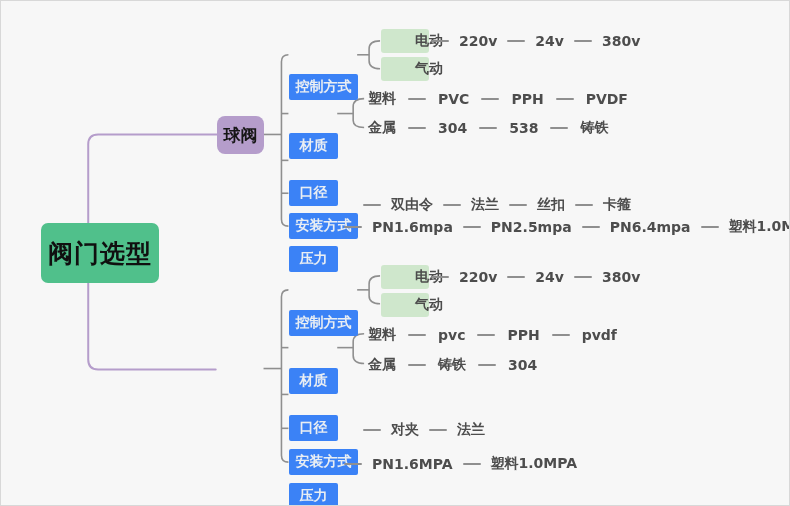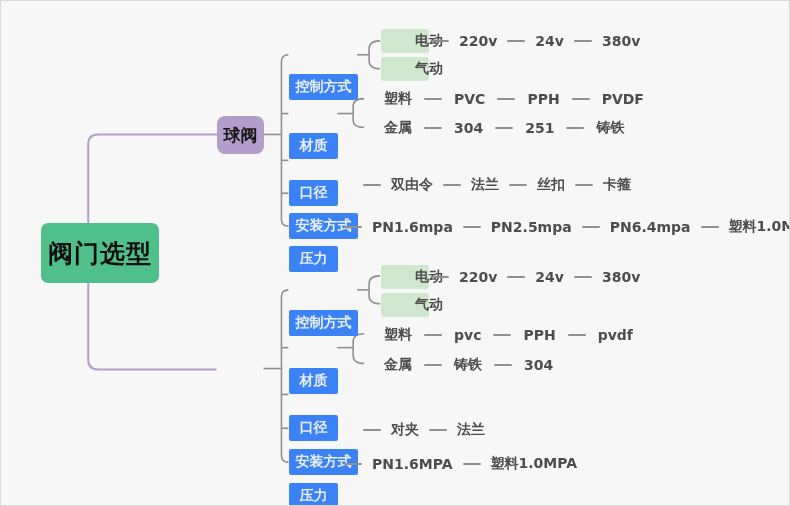--- a/index.html
+++ b/index.html
@@ -16,21 +16,21 @@
   }
   .root{background:#50c08b;color:#101010;border-radius:7px;font-size:25px;letter-spacing:1px;}
   .branch{background:#b59dcb;color:#161616;border-radius:8px;font-size:17px;}
   .child{background:#3b82f6;color:#e9eef3;border-radius:2px;font-size:14px;margin-top:32px;}
   .sub{background:#cfe7cc;color:#4c4c4c;border-radius:3px;font-size:14px;padding-left:48px;}
   .chain{
     position:absolute;display:flex;align-items:center;height:20px;
     transform:translateY(-50%);color:#4d4d4d;font-size:14px;font-weight:bold;
     white-space:nowrap;
   }
-  .g10{gap:10px;} .g12{gap:12px;margin-left:16px;}
+  .g10{gap:10px;} .g12{gap:12px;}
   .dash{width:18px;height:2px;background:#8f8f8f;border-radius:1px;flex:none;}
 </style>
 </head>
 <body>
 
 <div class="canvas">
 
   <svg class="lines" viewBox="0 0 790 506">
 
     <path d="M216,134 L97,134 Q87,134 87,144 L87,360 Q87,370 97,370 L215,370" fill="none" stroke="#b59dcb" stroke-width="2" stroke-linecap="round"></path>
@@ -90,26 +90,26 @@
     <span>PPH</span>
     <span class="dash"></span>
     <span>PVDF</span>
   </div>
 
   <div class="chain g12" style="left:367px;top:127px;">
     <span>金属</span>
     <span class="dash"></span>
     <span>304</span>
     <span class="dash"></span>
-    <span>251</span>
+    <span>538</span>
     <span class="dash"></span>
     <span>铸铁</span>
   </div>
 
-  <div class="chain g10" style="left:362px;top:184px;">
+  <div class="chain g10" style="left:362px;top:204px;">
     <span class="dash"></span>
     <span>双由令</span>
     <span class="dash"></span>
     <span>法兰</span>
     <span class="dash"></span>
     <span>丝扣</span>
     <span class="dash"></span>
     <span>卡箍</span>
   </div>
 

